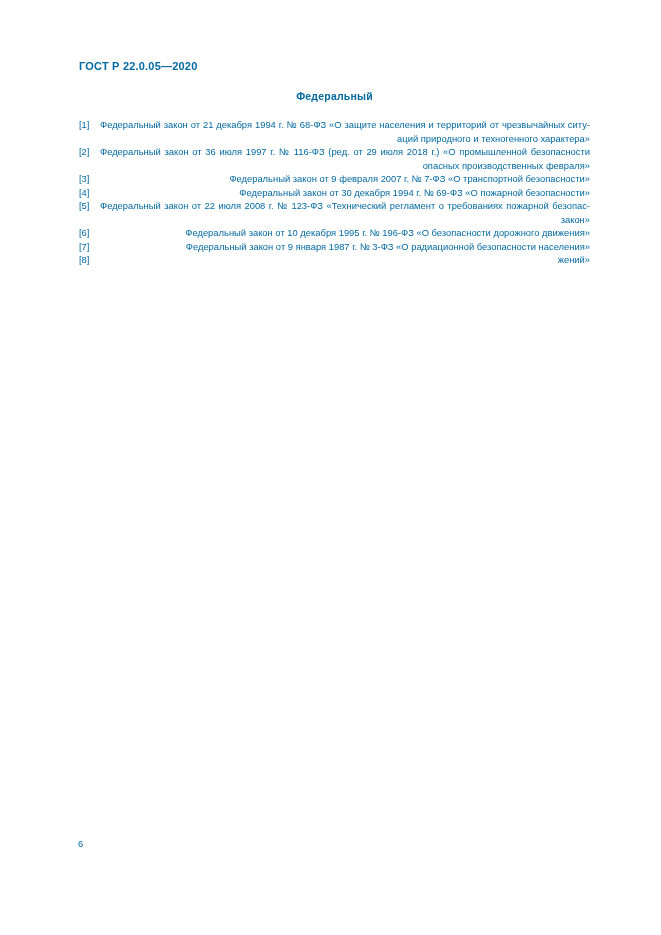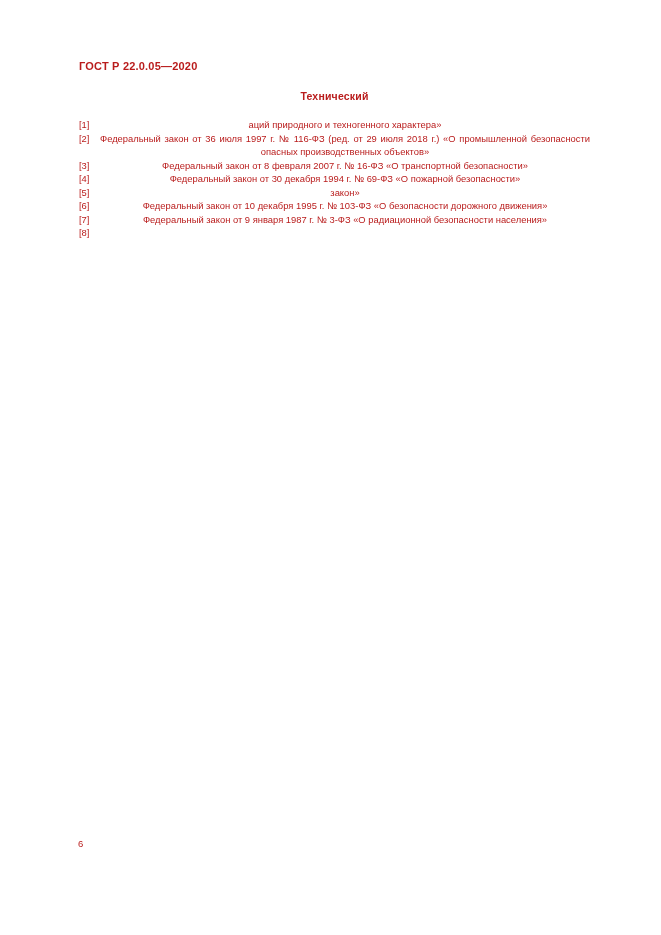--- a/index.html
+++ b/index.html
@@ -6,21 +6,21 @@
     margin: 0;
     padding: 0;
     background: #ffffff;
   }
   .page {
     position: relative;
     width: 661px;
     height: 935px;
     background: #ffffff;
     font-family: "Liberation Sans", sans-serif;
-    color: #b91c1c;
+    color: #0369a1;
     overflow: hidden;
   }
   .doc-header {
     position: absolute;
     left: 79px;
     top: 60px;
     font-size: 11px;
     font-weight: bold;
     letter-spacing: 0.2px;
     white-space: nowrap;
@@ -46,82 +46,85 @@
   .entry {
     position: relative;
     padding-left: 21px;
   }
   .entry-label {
     position: absolute;
     left: 0;
     top: 0;
   }
   .line {
-    text-align: center;
+    text-align: right;
     white-space: normal;
   }
   .line.justify {
     text-align: justify;
     text-align-last: justify;
   }
   .page-number {
     position: absolute;
     left: 78px;
     top: 838px;
     font-size: 9.5px;
   }
 </style>
 </head>
 <body>
 
 <div class="page">
 
   <div class="doc-header">ГОСТ Р 22.0.05—2020</div>
 
-  <div class="biblio-title">Технический</div>
+  <div class="biblio-title">Федеральный</div>
 
   <div class="entries">
 
     <div class="entry">
       <span class="entry-label">[1]</span>
+      <div class="line justify">Федеральный закон от 21 декабря 1994 г. № 68-ФЗ «О защите населения и территорий от чрезвычайных ситу-</div>
       <div class="line">аций природного и техногенного характера»</div>
     </div>
 
     <div class="entry">
       <span class="entry-label">[2]</span>
       <div class="line justify">Федеральный закон от 36 июля 1997 г. № 116-ФЗ (ред. от 29 июля 2018 г.) «О промышленной безопасности</div>
-      <div class="line">опасных производственных объектов»</div>
+      <div class="line">опасных производственных февраля»</div>
     </div>
 
     <div class="entry">
       <span class="entry-label">[3]</span>
-      <div class="line">Федеральный закон от 8 февраля 2007 г. № 16-ФЗ «О транспортной безопасности»</div>
+      <div class="line">Федеральный закон от 9 февраля 2007 г. № 7-ФЗ «О транспортной безопасности»</div>
     </div>
 
     <div class="entry">
       <span class="entry-label">[4]</span>
       <div class="line">Федеральный закон от 30 декабря 1994 г. № 69-ФЗ «О пожарной безопасности»</div>
     </div>
 
     <div class="entry">
       <span class="entry-label">[5]</span>
+      <div class="line justify">Федеральный закон от 22 июля 2008 г. № 123-ФЗ «Технический регламент о требованиях пожарной безопас-</div>
       <div class="line">закон»</div>
     </div>
 
     <div class="entry">
       <span class="entry-label">[6]</span>
-      <div class="line">Федеральный закон от 10 декабря 1995 г. № 103-ФЗ «О безопасности дорожного движения»</div>
+      <div class="line">Федеральный закон от 10 декабря 1995 г. № 196-ФЗ «О безопасности дорожного движения»</div>
     </div>
 
     <div class="entry">
       <span class="entry-label">[7]</span>
       <div class="line">Федеральный закон от 9 января 1987 г. № 3-ФЗ «О радиационной безопасности населения»</div>
     </div>
 
     <div class="entry">
       <span class="entry-label">[8]</span>
+      <div class="line">жений»</div>
     </div>
 
   </div>
 
   <div class="page-number">6</div>
 
 </div>
 
 </body></html>

